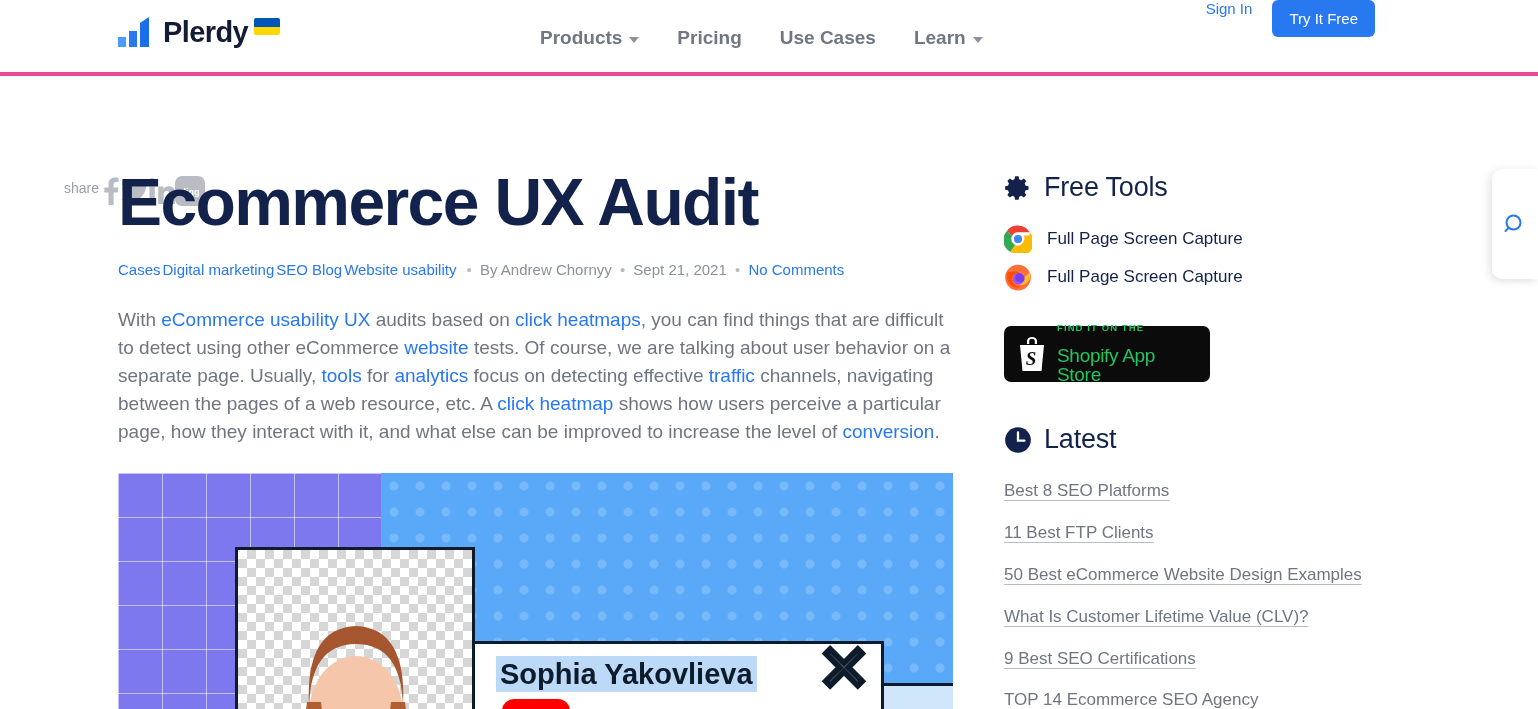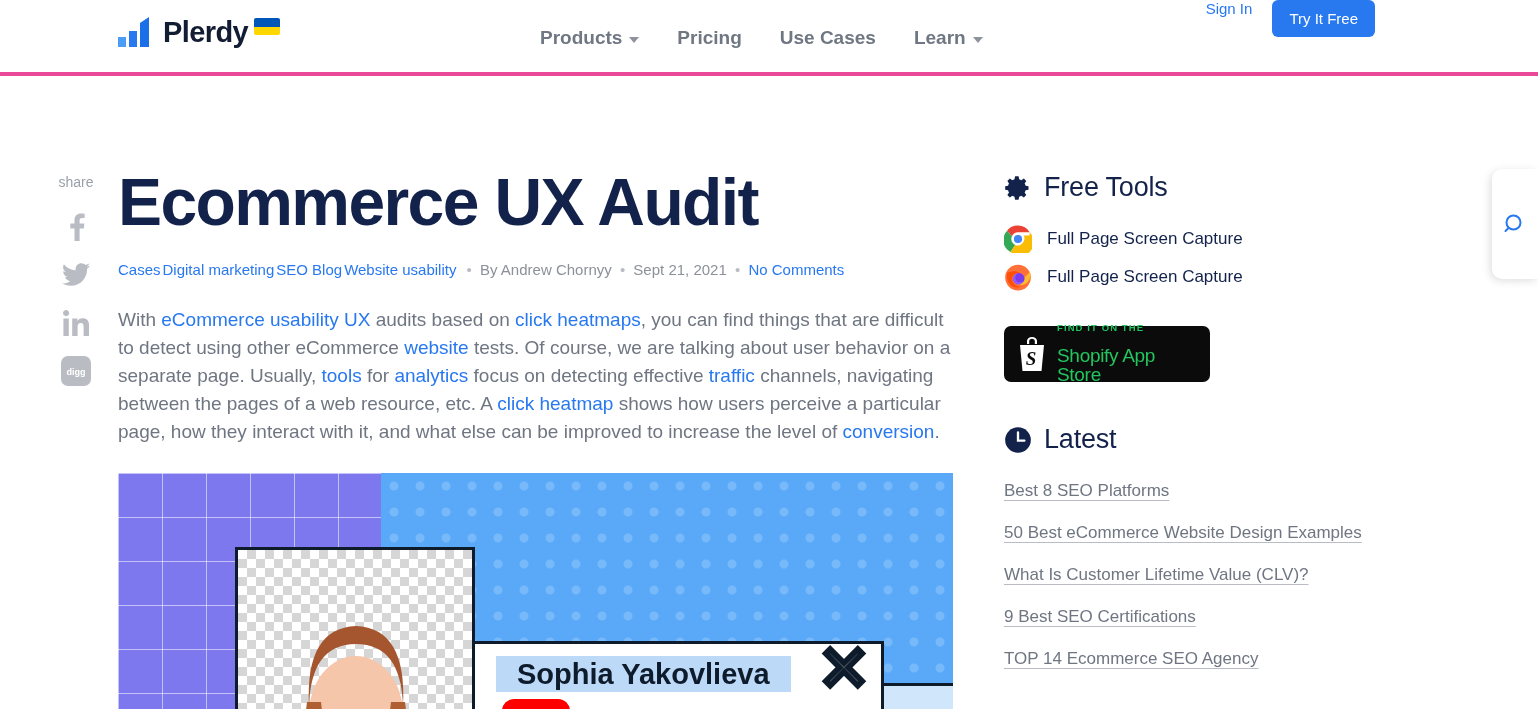--- a/index.html
+++ b/index.html
@@ -63,22 +63,22 @@
     background: #2878f0; color: #fff; font-size: 15px;
     padding: 10px 17px; border-radius: 6px; border: none;
     cursor: pointer; font-family: inherit; white-space: nowrap;
   }
 
   
   .page { position: relative; width: 1538px; height: 633px; }
 
   
   .share-rail {
-    position: absolute; left: 56px; top: 98px;
-    width: 40px; display: flex; flex-direction: column;
+    position: absolute; left: 64px; top: 98px;
+    width: 40px; display: flex; flex-direction: row;
     align-items: center;
   }
   .share-label { font-size: 14px; color: #9aa0a8; margin-bottom: 20px; }
   .share-icon {
     width: 34px; height: 34px; margin-bottom: 14px;
     display: flex; align-items: center; justify-content: center;
     color: #b9bdc3; cursor: pointer;
   }
   .share-icon svg { display: block; }
 
@@ -134,21 +134,21 @@
     position: absolute; left: 117px; top: 74px; width: 240px; height: 350px;
     border: 3px solid #0d1b2a;
     background:
       repeating-conic-gradient(#d6d6d6 0% 25%, #ffffff 0% 50%) 0 0/18px 18px;
     overflow: hidden;
   }
   .v-person { position: absolute; left: 12px; bottom: 0; width: 212px; height: 300px; }
   .v-text { position: absolute; left: 378px; top: 182px; width: 300px; }
   .v-name {
     font-size: 29px; font-weight: bold; color: #0d1b2a;
-    background: #bcd9f8; display: inline; padding: 2px 21px;
+    background: #bcd9f8; display: inline; padding: 2px 4px;
     line-height: 1.35;
   }
   .v-sub {
     margin-top: 11px; font-size: 22px; font-weight: bold;
     color: #0d1b2a; line-height: 1.25;
   }
   .v-x {
     position: absolute; left: 700px; top: 165px;
     font-size: 62px; font-weight: bold; color: #ffffff;
     -webkit-text-stroke: 4px #0d1b2a; line-height: 1;
@@ -389,20 +389,21 @@
         <svg class="ico" viewBox="0 0 24 24">
           <circle cx="12" cy="12" r="11" fill="#12224a"></circle>
           <path d="M12 5.5v7h5.5" stroke="#ffffff" stroke-width="2" fill="none" stroke-linecap="round"></path>
         </svg>
       </span>
       <span class="ttl">Latest</span>
     </div>
 
     <div class="latest-list">
       <a class="latest-item">Best 8 SEO Platforms</a>
+      <a class="latest-item">11 Best FTP Clients</a>
       <a class="latest-item">50 Best eCommerce Website Design Examples</a>
       <a class="latest-item">What Is Customer Lifetime Value (CLV)?</a>
       <a class="latest-item">9 Best SEO Certifications</a>
       <a class="latest-item">TOP 14 Ecommerce SEO Agency</a>
     </div>
   </div>
 
   <div class="search-tab">
     <span>
       <svg width="24" height="24" viewBox="0 0 24 24" fill="none" stroke="#2878f0" stroke-width="2" stroke-linecap="round">

